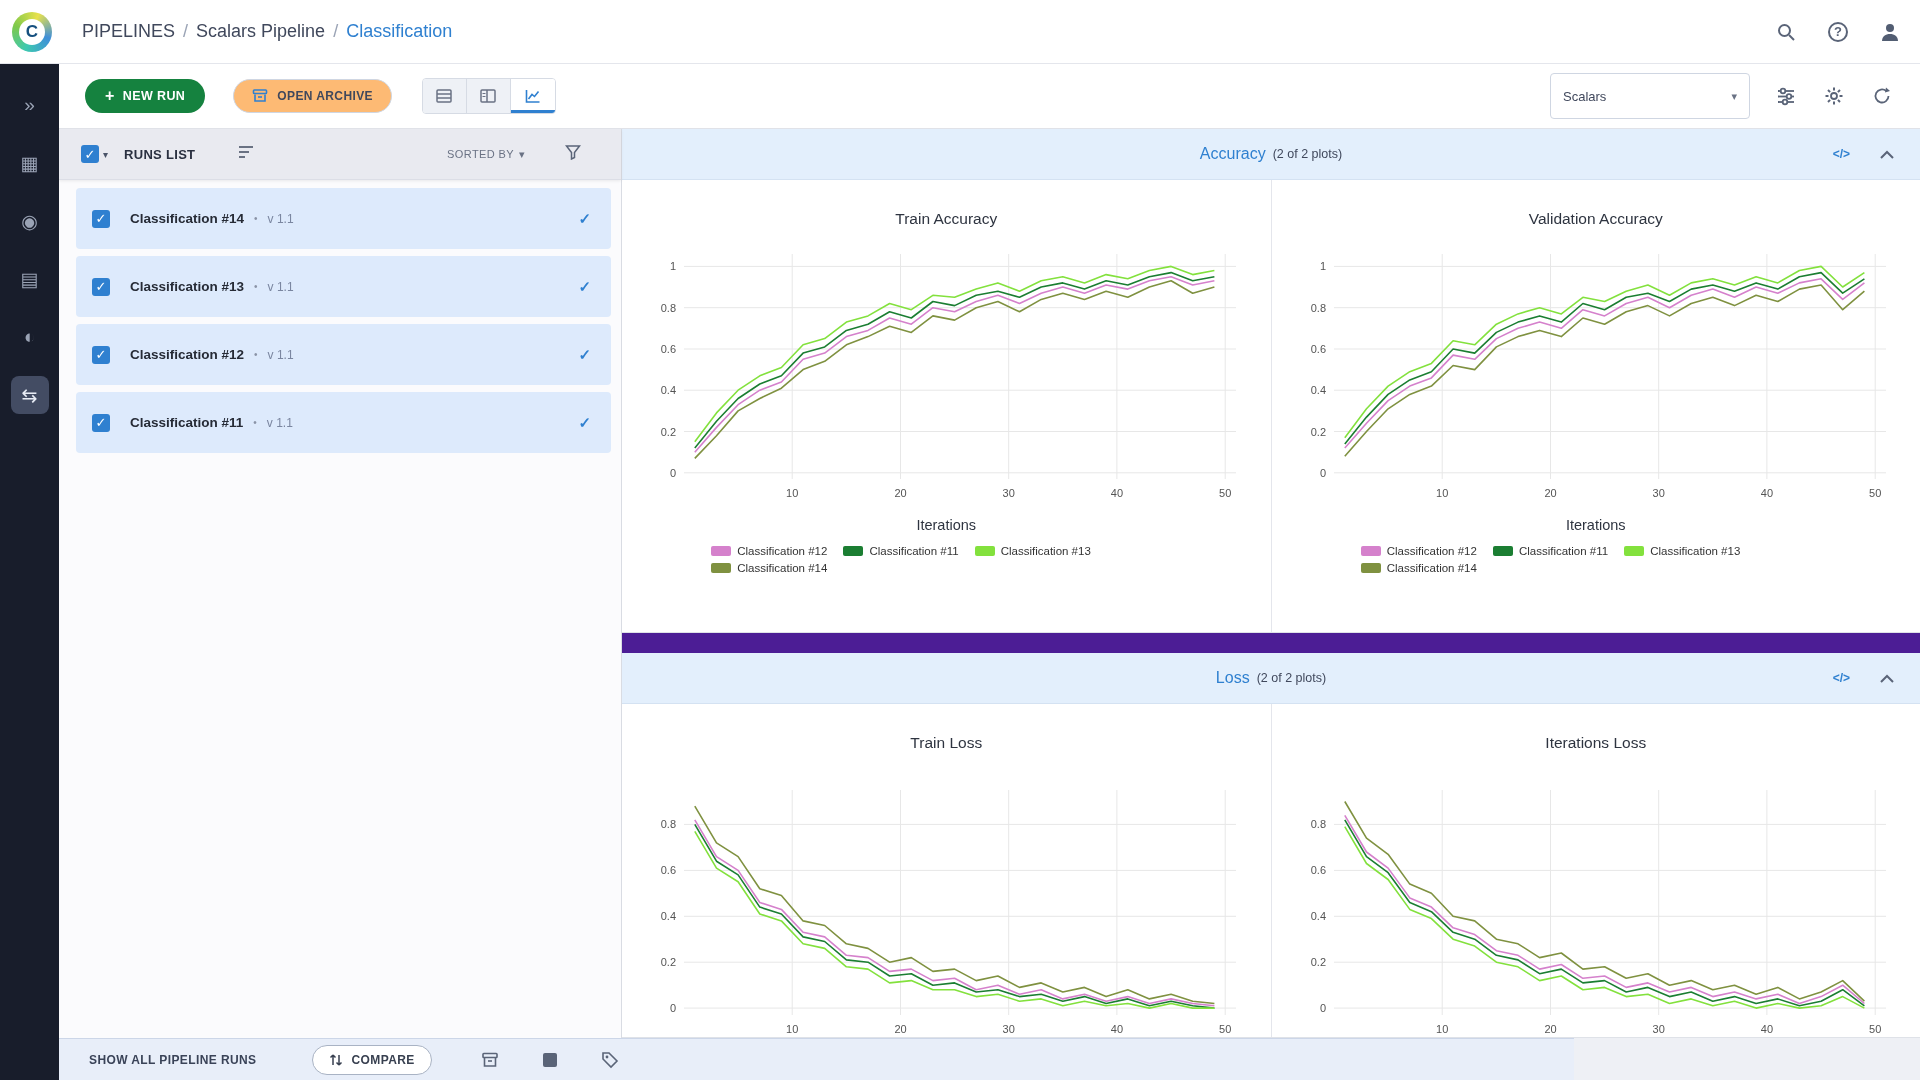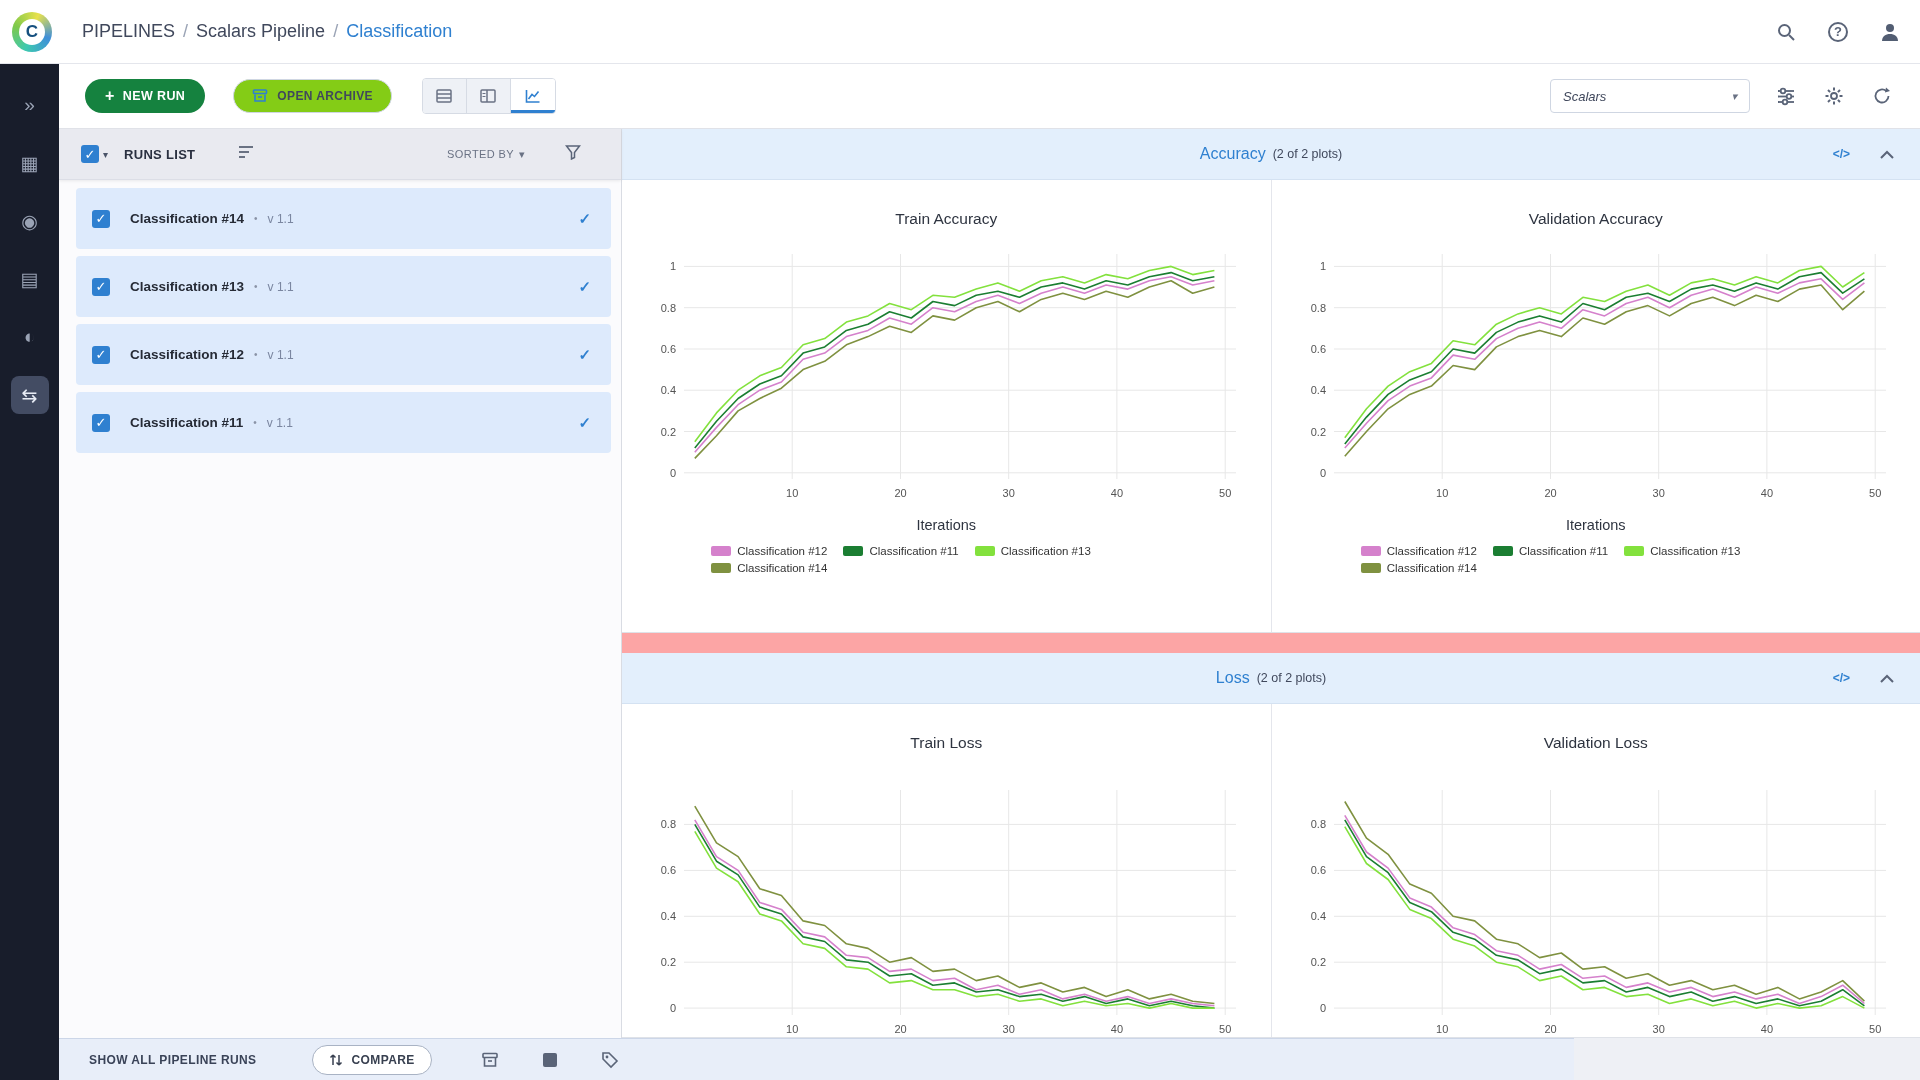--- a/index.html
+++ b/index.html
@@ -30,32 +30,32 @@
                color:#9aa3b5; font-size:19px; border-radius:8px; cursor:pointer; }
   .side-item.active { background:#434c63; color:#e8ecf5; }
 
   
   .toolbar { position:absolute; left:59px; top:64px; width:1861px; height:65px; background:#ffffff;
              border-bottom:1px solid #e0e2e8; display:flex; align-items:center; padding:0 26px; z-index:20; }
   .btn-new-run { height:34px; border-radius:17px; background:#15823f; color:#fff; border:none;
                  font-size:12.5px; font-weight:bold; letter-spacing:.4px; padding:0 20px;
                  display:flex; align-items:center; gap:8px; cursor:pointer; }
   .btn-new-run .plus { font-size:16px; font-weight:bold; }
-  .btn-archive { height:34px; border-radius:17px; background:#84cc16; color:#40485c; border:1px solid #cfd6e2;
+  .btn-archive { height:34px; border-radius:17px; background:#fdba74; color:#40485c; border:1px solid #cfd6e2;
                  font-size:12px; font-weight:bold; letter-spacing:.4px; padding:0 18px; margin-left:28px;
                  display:flex; align-items:center; gap:9px; cursor:pointer; }
   .seg-group { display:flex; margin-left:30px; border:1px solid #d6dbe4; border-radius:4px; overflow:hidden; }
   .seg-btn { width:44px; height:34px; background:#eef1f6; display:flex; align-items:center; justify-content:center;
              color:#6a7284; border-right:1px solid #d6dbe4; cursor:pointer; position:relative; }
   .seg-btn:last-child { border-right:none; }
   .seg-btn.active { background:#ffffff; color:#2f80d0; }
   .seg-btn.active::after { content:""; position:absolute; left:0; right:0; bottom:0; height:3px; background:#2f80d0; }
   .toolbar-right { margin-left:auto; display:flex; align-items:center; gap:24px; }
-  .select-box { width:200px; height:34px; border:1px solid #cfd6e2; border-radius:4px; background:#fff;
-                display:flex; align-items:center; padding:0 12px; font-size:13px; color:#40485c; cursor:pointer;font-style:italic; }
+  .select-box { width:200px; height:46px; border:1px solid #cfd6e2; border-radius:4px; background:#fff;
+                display:flex; align-items:center; padding:0 12px; font-size:13px; color:#40485c; cursor:pointer; }
   .select-box .caret { margin-left:auto; color:#6a7284; font-size:11px; }
 
   
   .runs-panel { position:absolute; left:59px; top:129px; width:563px; height:909px; background:#fbfbfd;
                 border-right:1px solid #d9dce3; z-index:10; }
   .runs-header { height:51px; background:#e9eaf0; border-bottom:1px solid #dcdee6; display:flex;
                  align-items:center; padding:0 22px; box-shadow:0 1px 3px rgba(0,0,0,.08); }
   .checkbox { width:18px; height:18px; border-radius:3px; background:#2f80d0; color:#fff; font-size:13px;
               display:flex; align-items:center; justify-content:center; cursor:pointer; flex:none; }
   .runs-header .caret { font-size:10px; color:#4a5468; margin-left:4px; cursor:pointer; }
@@ -66,21 +66,21 @@
   .funnel { margin-left:40px; margin-right:18px; color:#5a6478; cursor:pointer; }
   .runs-rows { padding:8px 10px 0 17px; display:flex; flex-direction:column; gap:7px; }
   .run-row { height:61px; background:#ddeafc; border-radius:4px; display:flex; align-items:center;
              padding:0 20px 0 16px; cursor:pointer; }
   .run-name { font-size:13.5px; font-weight:bold; color:#262b36; margin-left:20px; }
   .run-dot { font-size:10px; color:#8a93a6; margin-left:10px; }
   .run-version { font-size:12px; color:#7a86a0; margin-left:10px; }
   .run-check { margin-left:auto; color:#2f80d0; font-size:15px; font-weight:bold; cursor:pointer; }
 
   
-  .plots { position:absolute; left:622px; top:129px; width:1298px; height:909px; background:#fca5a5; overflow:hidden; }
+  .plots { position:absolute; left:622px; top:129px; width:1298px; height:909px; background:#4c1d95; overflow:hidden; }
   .section-header { height:51px; background:#e3effc; display:flex; align-items:center; justify-content:center;
                     position:relative; border-bottom:1px solid #d4e2f2; }
   .section-title { font-size:16px; color:#2f80d0; font-weight:500; }
   .section-sub { font-size:12.5px; color:#40485c; margin-left:7px; }
   .section-icons { position:absolute; right:26px; display:flex; align-items:center; gap:30px; }
   .code-icon { color:#2f80d0; font-size:12px; font-weight:bold; cursor:pointer; }
   .chev-up { color:#5a6478; cursor:pointer; }
   .cards { display:flex; background:#ffffff; border-bottom:1px solid #dfe2e8; }
   .cards.accuracy { height:453px; }
   .cards.loss { height:334px; overflow:hidden; }
@@ -443,21 +443,21 @@
             <line class="grid" x1="48" y1="44.4" x2="600" y2="44.4"></line>
             <text class="tick" x="40" y="48.4" text-anchor="end">0.8</text>
             <polyline points="58.8,39.8 80.5,76.6 102.1,90.4 123.8,122.5 145.4,129.4 167.1,152.3 188.7,156.9 210.4,175.3 232.0,177.6 253.6,191.4 275.3,189.1 296.9,200.6 318.6,198.3 340.2,209.7 361.9,205.2 383.5,214.3 405.2,209.7 426.8,218.9 448.5,214.3 470.1,221.2 491.8,216.6 513.4,223.5 535.1,218.9 556.7,223.5 578.4,225.8" fill="none" stroke="#d581cc" stroke-width="1.6" stroke-linejoin="round"></polyline>
             <polyline points="58.8,44.4 80.5,81.2 102.1,94.9 123.8,127.1 145.4,134.0 167.1,156.9 188.7,161.5 210.4,179.9 232.0,182.2 253.6,196.0 275.3,193.7 296.9,205.2 318.6,202.9 340.2,212.0 361.9,209.7 383.5,216.6 405.2,214.3 426.8,221.2 448.5,216.6 470.1,223.5 491.8,218.9 513.4,225.8 535.1,221.2 556.7,225.8 578.4,228.1" fill="none" stroke="#1b7e32" stroke-width="1.6" stroke-linejoin="round"></polyline>
             <polyline points="58.8,51.3 80.5,88.1 102.1,101.8 123.8,134.0 145.4,140.9 167.1,163.8 188.7,168.4 210.4,186.8 232.0,189.1 253.6,202.9 275.3,200.6 296.9,209.7 318.6,209.7 340.2,216.6 361.9,214.3 383.5,221.2 405.2,218.9 426.8,225.8 448.5,221.2 470.1,225.8 491.8,223.5 513.4,228.1 535.1,223.5 556.7,228.1 578.4,228.1" fill="none" stroke="#83e13d" stroke-width="1.6" stroke-linejoin="round"></polyline>
             <polyline points="58.8,26.1 80.5,62.8 102.1,76.6 123.8,108.7 145.4,115.6 167.1,140.9 188.7,145.5 210.4,163.8 232.0,168.4 253.6,182.2 275.3,177.6 296.9,191.4 318.6,189.1 340.2,200.6 361.9,196.0 383.5,207.4 405.2,202.9 426.8,212.0 448.5,207.4 470.1,216.6 491.8,209.7 513.4,218.9 535.1,214.3 556.7,221.2 578.4,223.5" fill="none" stroke="#7f9140" stroke-width="1.6" stroke-linejoin="round"></polyline>
           </svg></div>
 
     </div>
     <div class="plot-card">
-      <div class="plot-title">Validation Loss</div>
+      <div class="plot-title">Iterations Loss</div>
       <div class="plot-svg"><svg width="620" height="265" viewBox="0 0 620 265">
             <line class="grid" x1="156.2" y1="10" x2="156.2" y2="235"></line>
             <text class="tick" x="156.2" y="253" text-anchor="middle">10</text>
             <line class="grid" x1="264.5" y1="10" x2="264.5" y2="235"></line>
             <text class="tick" x="264.5" y="253" text-anchor="middle">20</text>
             <line class="grid" x1="372.7" y1="10" x2="372.7" y2="235"></line>
             <text class="tick" x="372.7" y="253" text-anchor="middle">30</text>
             <line class="grid" x1="480.9" y1="10" x2="480.9" y2="235"></line>
             <text class="tick" x="480.9" y="253" text-anchor="middle">40</text>
             <line class="grid" x1="589.2" y1="10" x2="589.2" y2="235"></line>

